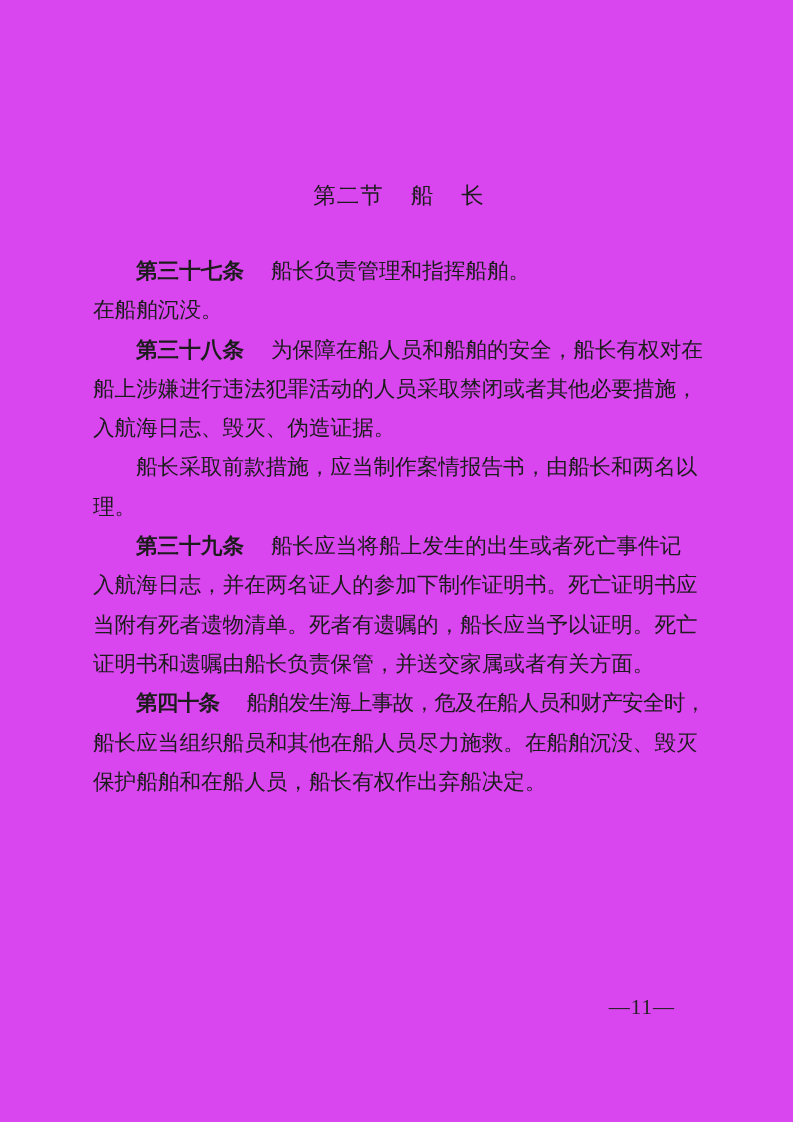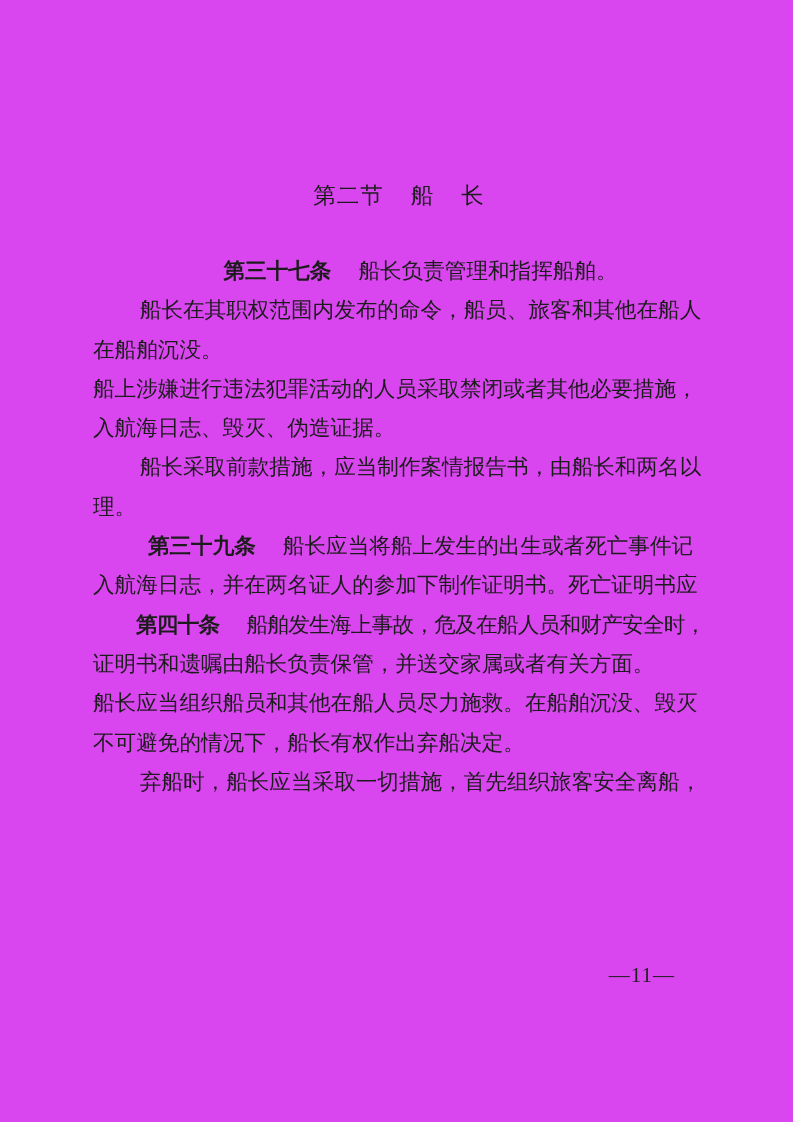--- a/index.html
+++ b/index.html
@@ -31,58 +31,58 @@
     top: 252px;
     left: 93px;
     width: 612px;
     font-size: 21.6px;
     line-height: 39.3px;
   }
   .line {
     white-space: nowrap;
     height: 39.3px;
   }
-  .line.ind { padding-left: 43px; text-align: center; }
+  .line.ind { padding-left: 43px; }
   .article-prefix {
     font-weight: 700;
     margin-right: 27px;
   }
   .page-number {
     position: absolute;
-    top: 963px;
+    top: 995px;
     right: 118px;
     font-size: 21px;
     letter-spacing: 1px;
     color: #222222;
     white-space: nowrap;
   }
 </style>
 </head>
 <body>
 
 <div class="page">
 
   <div class="doc-title">
     <span>第二节</span>
     <span>船</span>
     <span>长</span>
   </div>
 
   <div class="body-text" id="body-lines">
       <div class="line ind"><span class="article-prefix">第三十七条</span><span>船长负责管理和指挥船舶。</span></div>
-      <div class="line ind"><span>船长在其职权范围内发布的命令，船员、旅客和其他在船人</span></div>
       <div class="line"><span>在船舶沉没。</span></div>
+      <div class="line ind"><span class="article-prefix">第三十八条</span><span>为保障在船人员和船舶的安全，船长有权对在</span></div>
       <div class="line"><span>船上涉嫌进行违法犯罪活动的人员采取禁闭或者其他必要措施，</span></div>
       <div class="line"><span>入航海日志、毁灭、伪造证据。</span></div>
       <div class="line ind"><span>船长采取前款措施，应当制作案情报告书，由船长和两名以</span></div>
       <div class="line"><span>理。</span></div>
       <div class="line ind"><span class="article-prefix">第三十九条</span><span>船长应当将船上发生的出生或者死亡事件记</span></div>
       <div class="line"><span>入航海日志，并在两名证人的参加下制作证明书。死亡证明书应</span></div>
+      <div class="line"><span>当附有死者遗物清单。死者有遗嘱的，船长应当予以证明。死亡</span></div>
+      <div class="line"><span>证明书和遗嘱由船长负责保管，并送交家属或者有关方面。</span></div>
       <div class="line ind" style="letter-spacing: -0.73px;"><span class="article-prefix">第四十条</span><span>船舶发生海上事故，危及在船人员和财产安全时，</span></div>
-      <div class="line"><span>证明书和遗嘱由船长负责保管，并送交家属或者有关方面。</span></div>
       <div class="line"><span>船长应当组织船员和其他在船人员尽力施救。在船舶沉没、毁灭</span></div>
-      <div class="line"><span>不可避免的情况下，船长有权作出弃船决定。</span></div>
-      <div class="line ind"><span>弃船时，船长应当采取一切措施，首先组织旅客安全离船，</span></div>
+      <div class="line"><span>保护船舶和在船人员，船长有权作出弃船决定。</span></div>
     </div>
 
   <div class="page-number">—11—</div>
 
 </div>
 
 </body></html>

